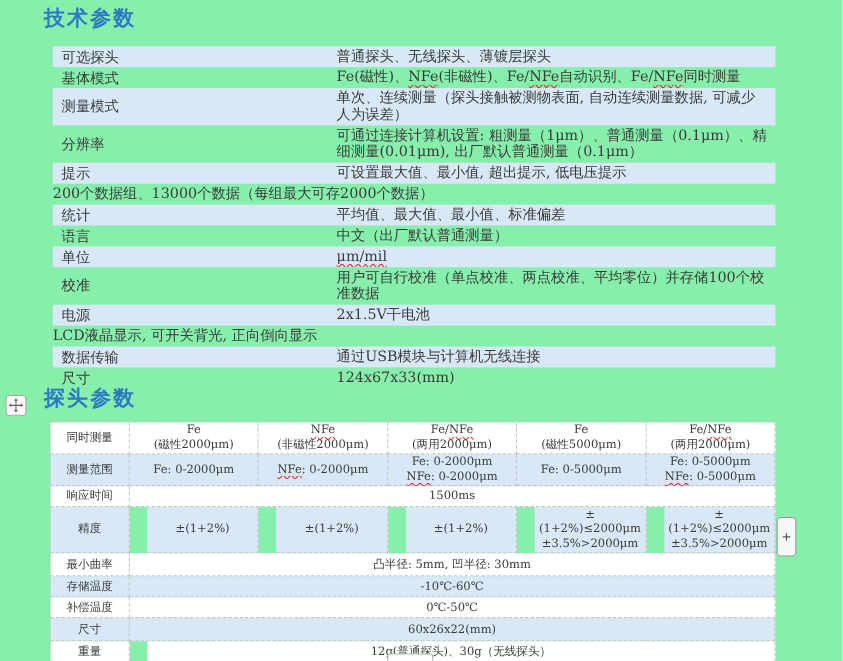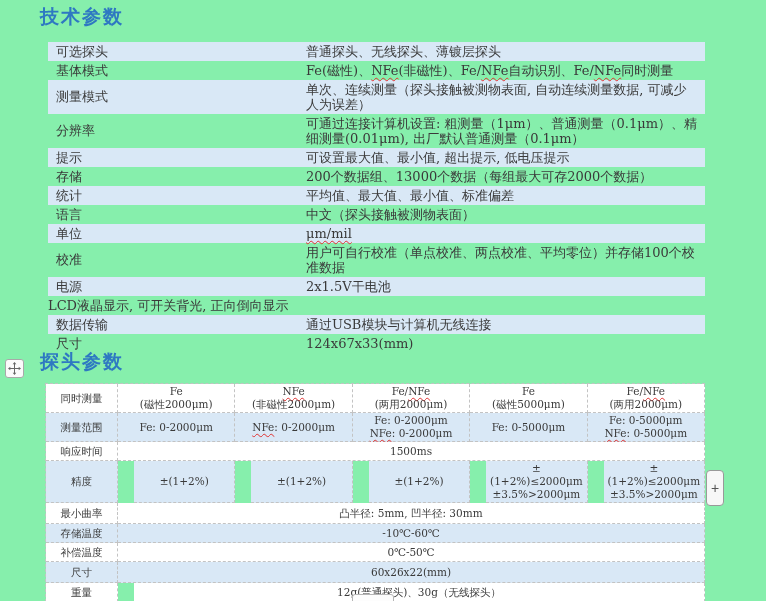--- a/index.html
+++ b/index.html
@@ -76,30 +76,29 @@
       </div>
       <div class="spec-row">
         <div class="spec-label">分辨率</div>
         <div class="spec-value">可通过连接计算机设置: 粗测量（1μm）、普通测量（0.1μm）、精细测量(0.01μm), 出厂默认普通测量（0.1μm）</div>
       </div>
       <div class="spec-row shaded">
         <div class="spec-label">提示</div>
         <div class="spec-value">可设置最大值、最小值, 超出提示, 低电压提示</div>
       </div>
       <div class="spec-row">
-        <div class="spec-label">存储</div>
         <div class="spec-value">200个数据组、13000个数据（每组最大可存2000个数据）</div>
       </div>
       <div class="spec-row shaded">
         <div class="spec-label">统计</div>
         <div class="spec-value">平均值、最大值、最小值、标准偏差</div>
       </div>
       <div class="spec-row">
         <div class="spec-label">语言</div>
-        <div class="spec-value">中文（探头接触被测物表面）</div>
+        <div class="spec-value">中文（出厂默认普通测量）</div>
       </div>
       <div class="spec-row shaded">
         <div class="spec-label">单位</div>
         <div class="spec-value"><span class="sq">μm/mil</span></div>
       </div>
       <div class="spec-row">
         <div class="spec-label">校准</div>
         <div class="spec-value">用户可自行校准（单点校准、两点校准、平均零位）并存储100个校准数据</div>
       </div>
       <div class="spec-row shaded">

